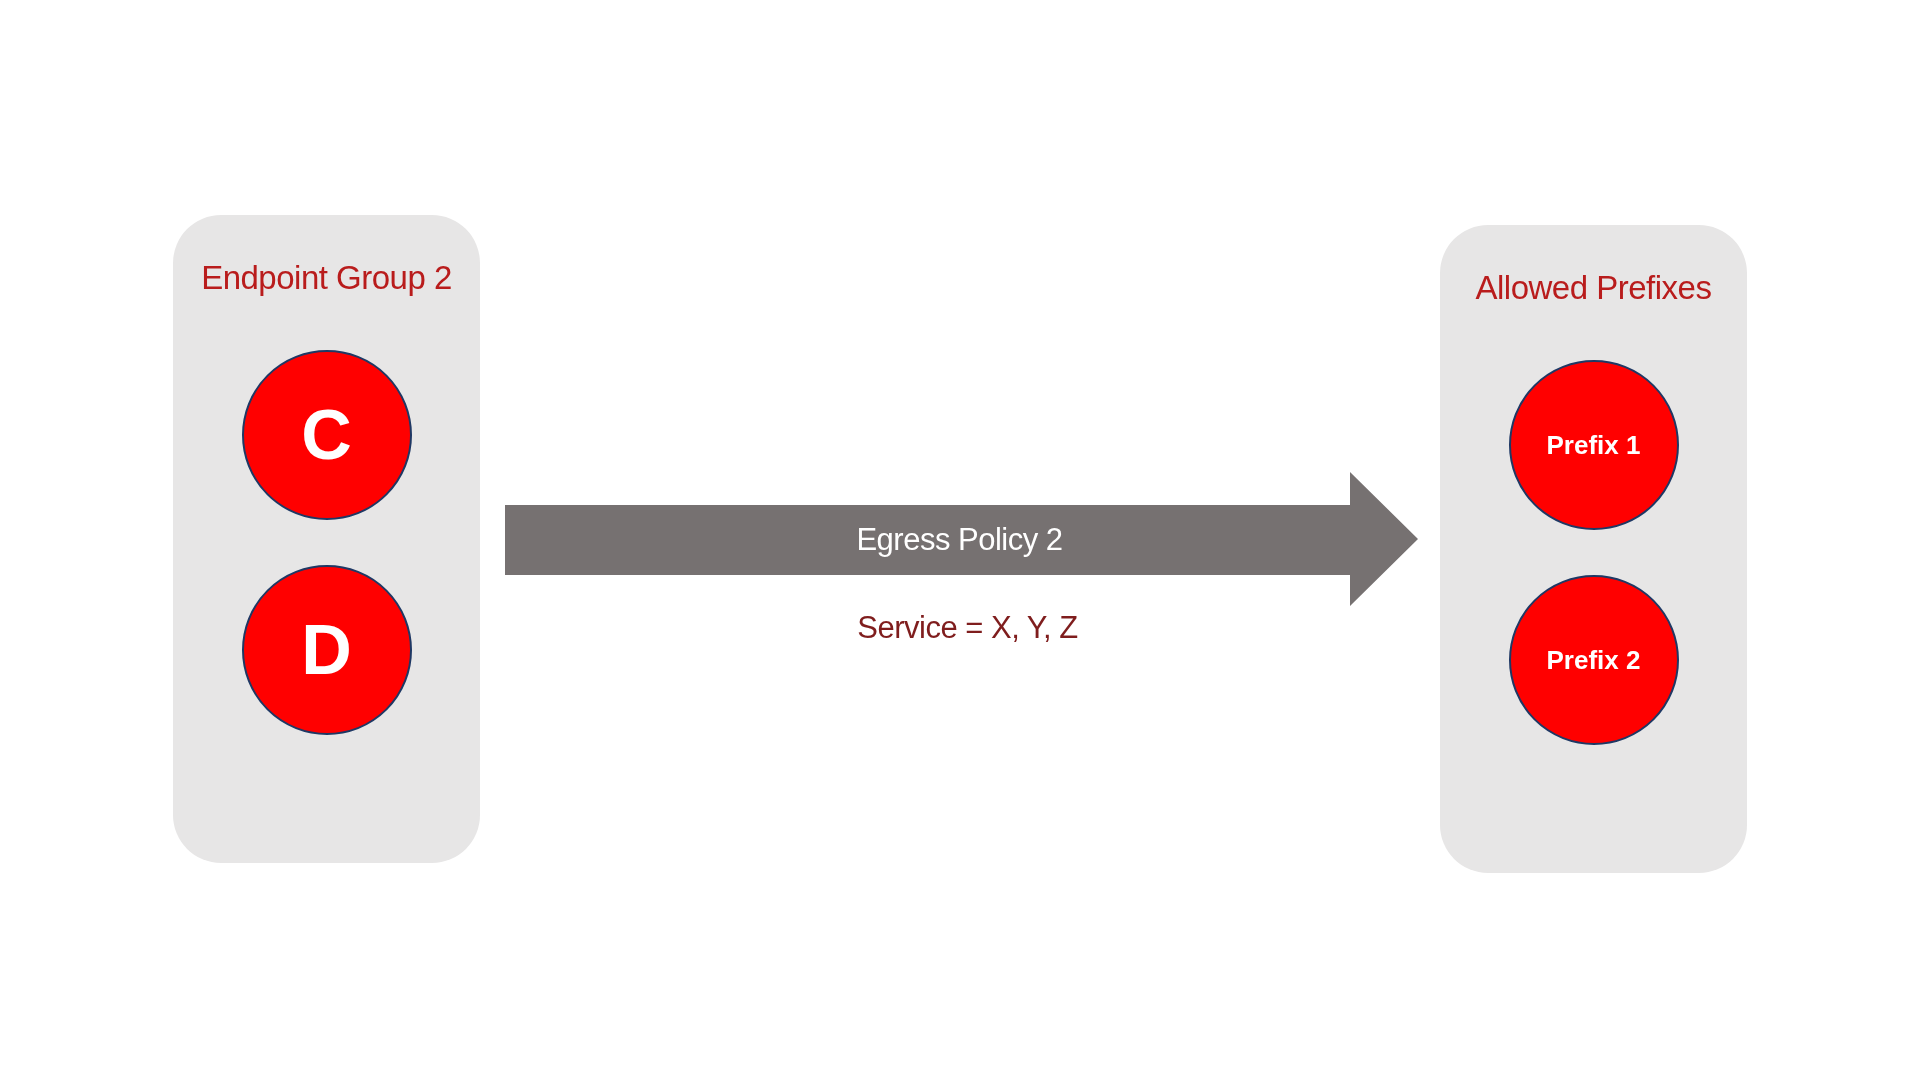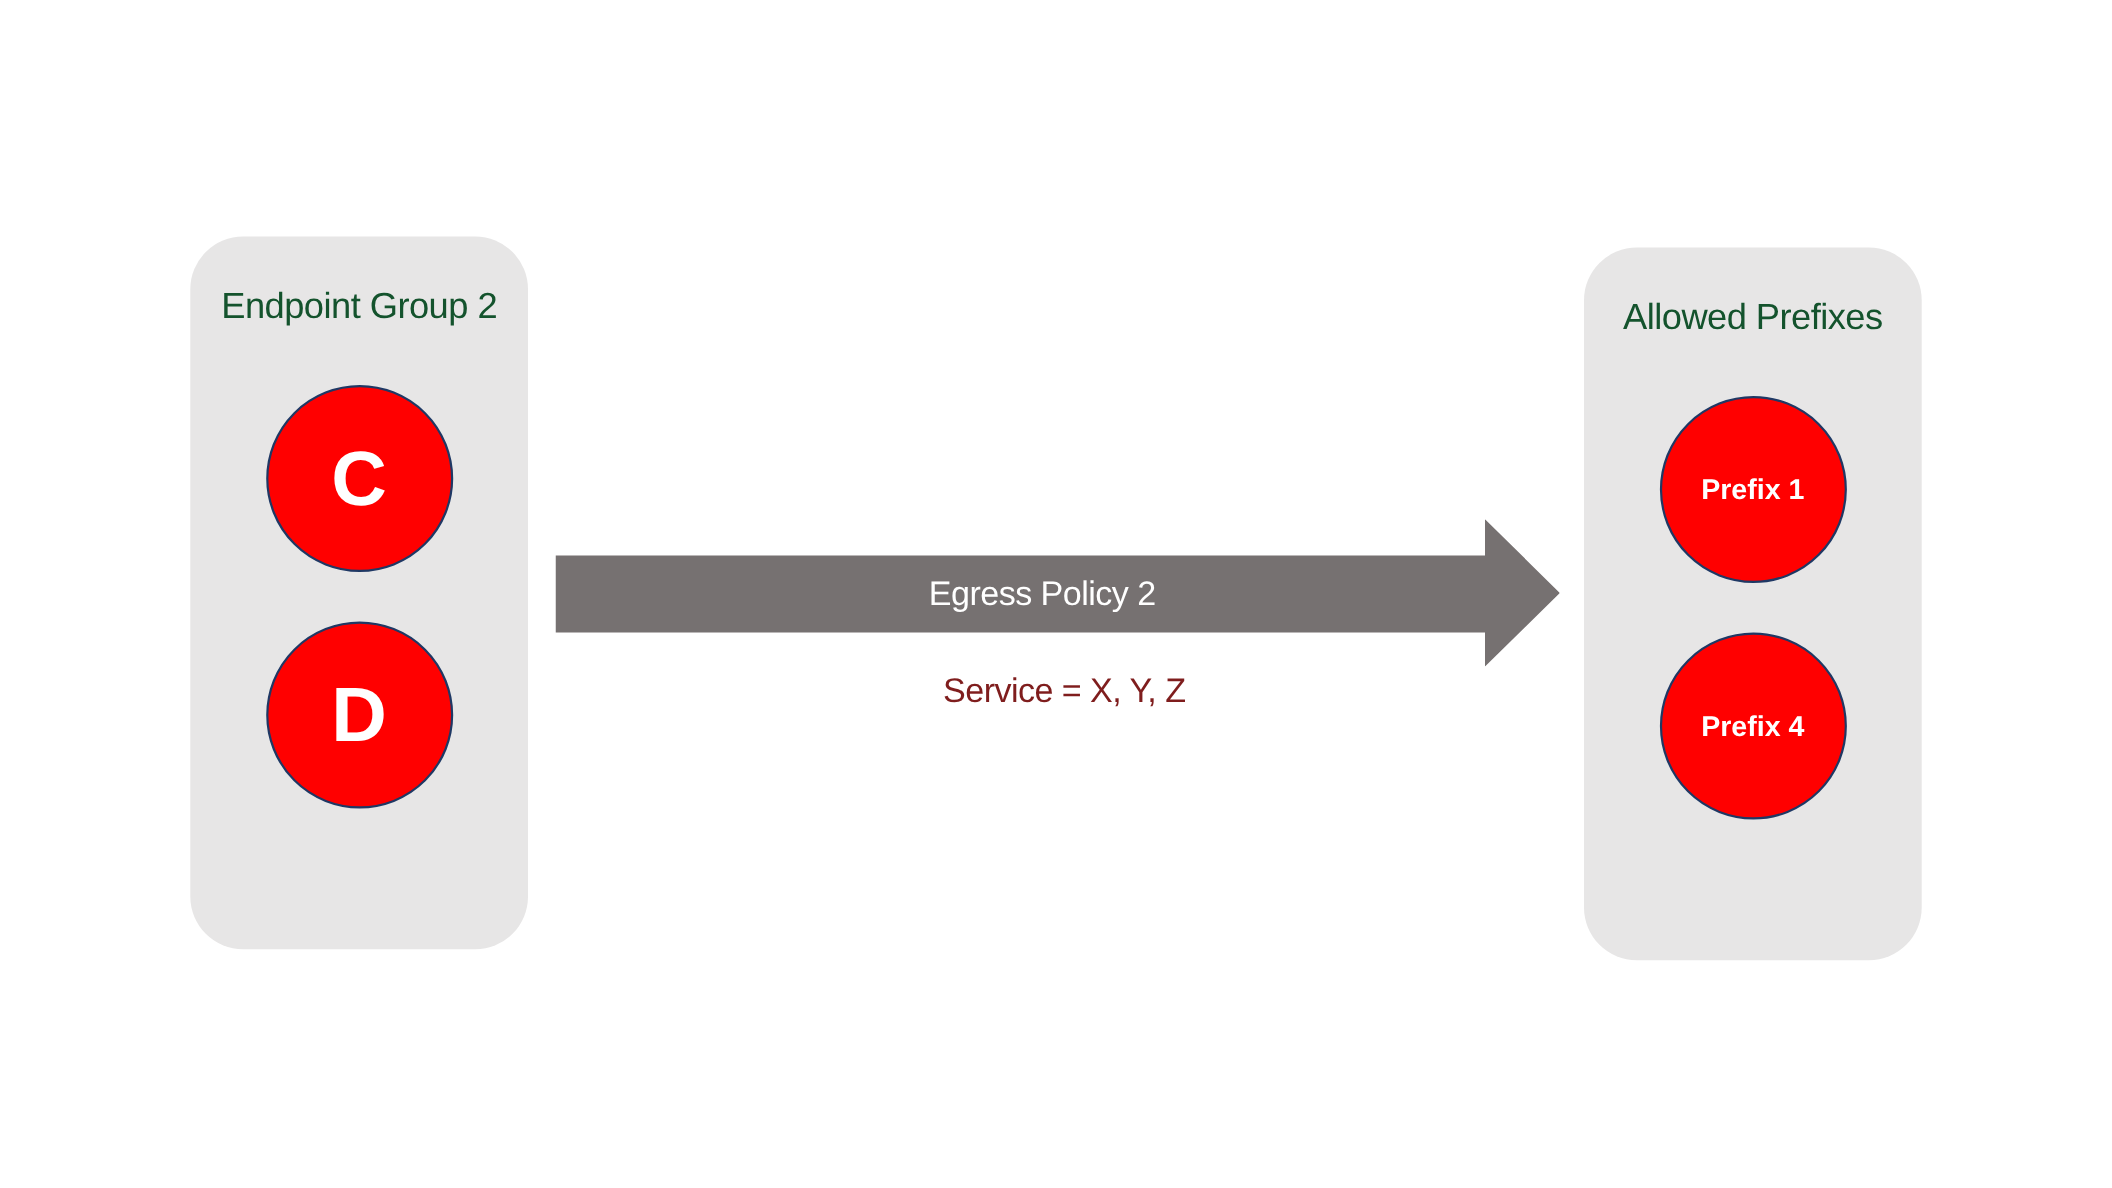--- a/index.html
+++ b/index.html
@@ -26,21 +26,21 @@
   .panel--left  { left: 173px; }
   .panel--right { left: 1440px; margin-top: 10px; }
   .panel-title {
     position: absolute;
     top: 44px;
     left: 0;
     width: 100%;
     text-align: center;
     font-size: 33px;
     letter-spacing: -0.5px;
-    color: #14532d;
+    color: #b91c1c;
     white-space: nowrap;
   }
   .node {
     position: absolute;
     left: calc(50% - 85px);
     width: 170px;
     height: 170px;
     box-sizing: border-box;
     background: #ff0000;
     border: 2px solid #1f3864;
@@ -75,20 +75,21 @@
     top: 505px;
     width: 885px;
     height: 70px;
     display: flex;
     align-items: center;
     justify-content: center;
     color: #ffffff;
     font-size: 31px;
     letter-spacing: -0.5px;
     white-space: nowrap;
+    padding-left: 12px;
   }
   .service-label {
     position: absolute;
     left: 505px;
     top: 600px;
     width: 925px;
     height: 55px;
     display: flex;
     align-items: center;
     justify-content: center;
@@ -118,17 +119,17 @@
   </svg>
   <div class="arrow-label">Egress Policy 2</div>
   <div class="service-label">Service = X, Y, Z</div>
 
   <section class="panel panel--right">
     <div class="panel-title">Allowed Prefixes</div>
     <div class="node node--top">
       <span class="node-label--small">Prefix 1</span>
     </div>
     <div class="node node--bottom">
-      <span class="node-label--small">Prefix 4</span>
+      <span class="node-label--small">Prefix 2</span>
     </div>
   </section>
 
 </div>
 
 </body></html>

